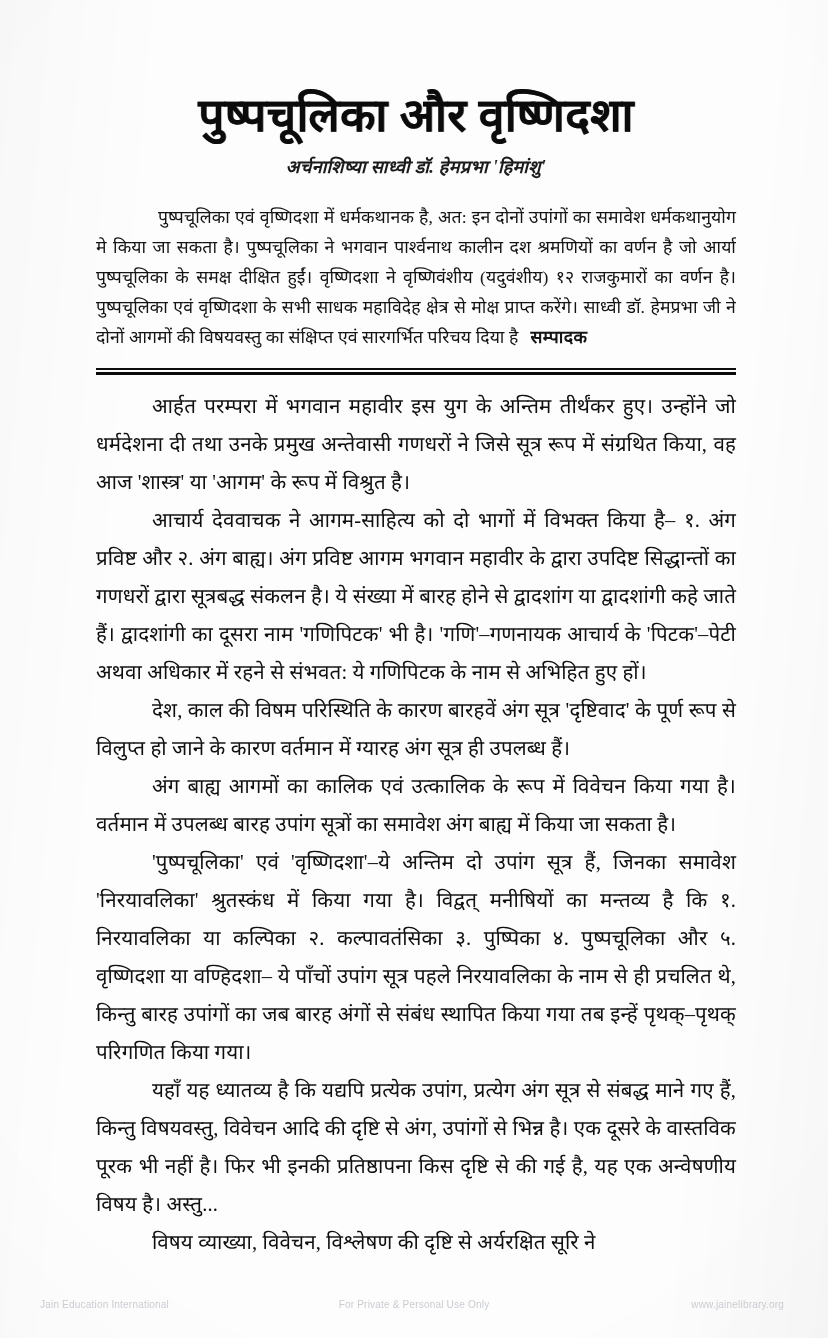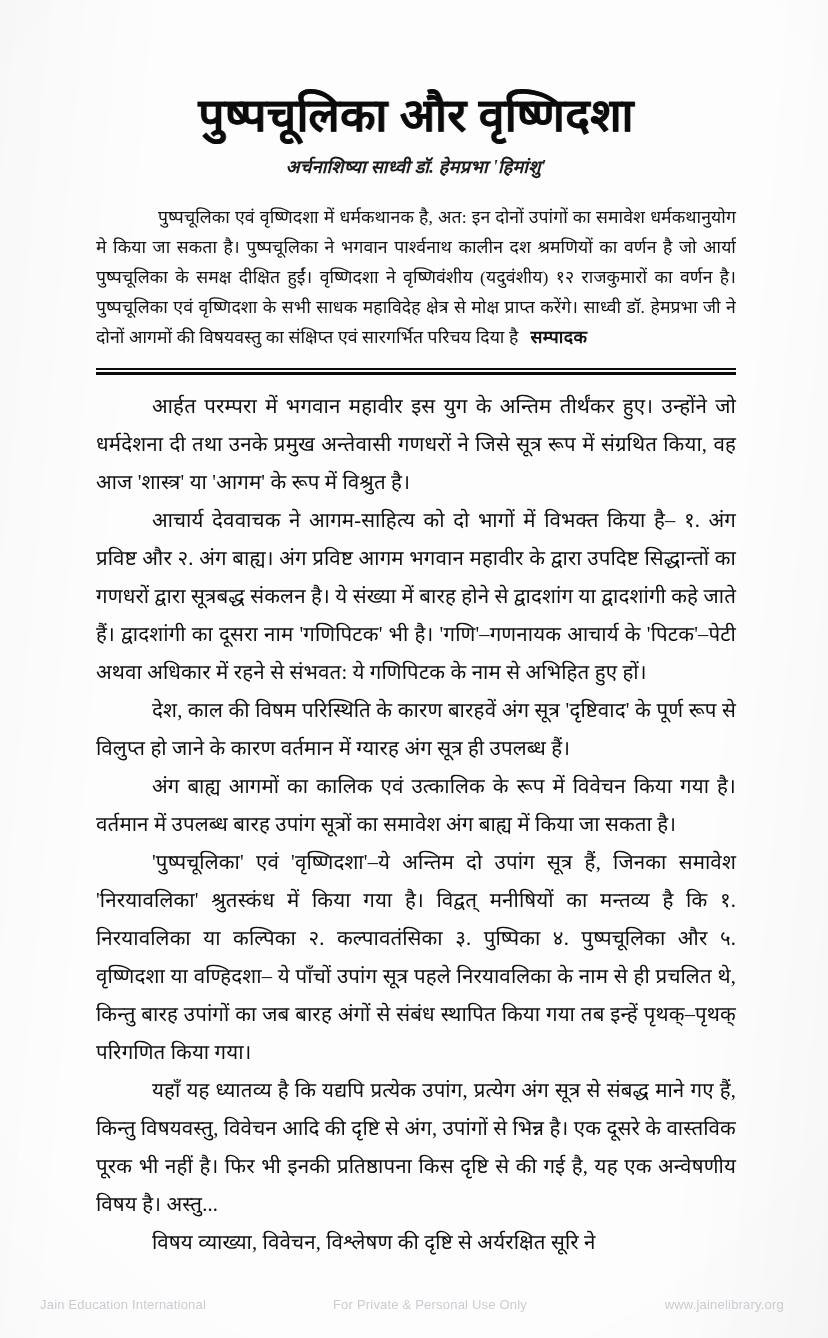--- a/index.html
+++ b/index.html
@@ -130,26 +130,26 @@
   
   #footer {
     position: absolute;
     left: 0;
     right: 0;
     bottom: 22px;
     height: 24px;
     display: flex;
     align-items: center;
     font-family: "Liberation Sans", sans-serif;
-    font-size: 13px;
+    font-size: 10px;
     color: #c9ccd1;
     letter-spacing: 0.2px;
   }
   #footer .f-left   { position: absolute; left: 40px; }
-  #footer .f-center { position: absolute; left: 50%; transform: translateX(-50%); margin-left: 16px; }
+  #footer .f-center { position: absolute; left: 50%; transform: translateX(-50%); }
   #footer .f-right  { position: absolute; right: 44px; }
 </style>
 </head>
 <body>
 
 <div id="page">
 
   <div id="content">
 
     <h1 class="doc-title">पुष्पचूलिका और वृष्णिदशा</h1>

